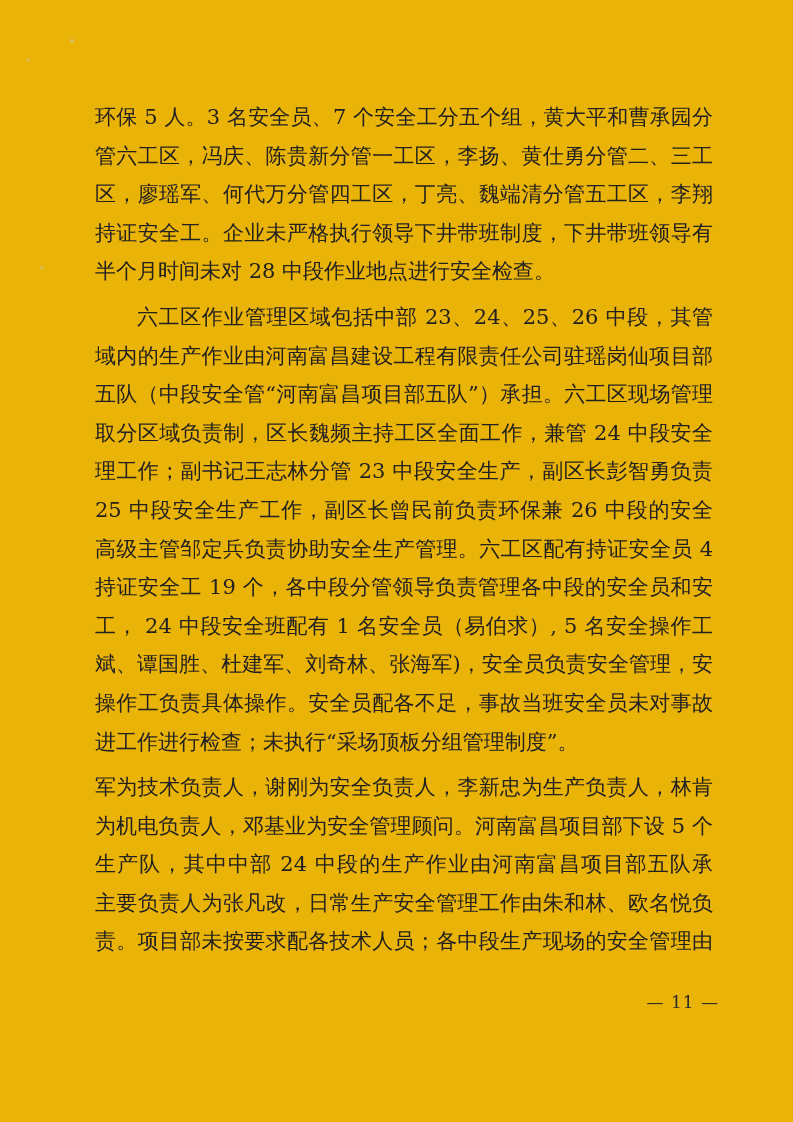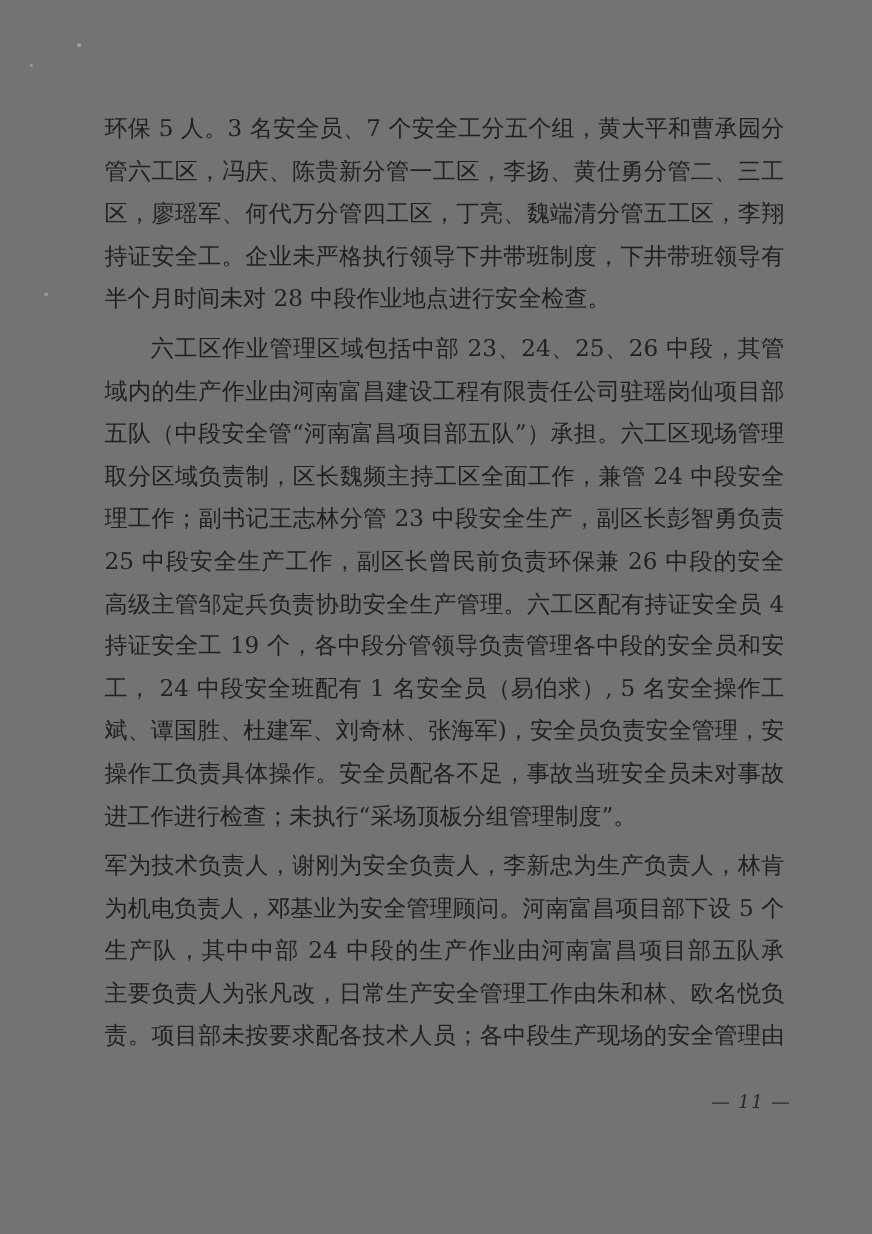--- a/index.html
+++ b/index.html
@@ -7,21 +7,21 @@
     width: 793px;
     height: 1122px;
     background: #ffffff;
     font-family: "DejaVu Serif", "Liberation Serif", serif;
     overflow: hidden;
   }
   .page {
     position: relative;
     width: 793px;
     height: 1122px;
-    background: #737373;
+    background: #eab308;
     color: #1e1e1e;
   }
   .text-block {
     position: absolute;
     left: 95px;
     top: 98px;
     width: 618px;
   }
   .paragraph { margin: 0; }
   .paragraph + .paragraph { margin-top: 7px; }
@@ -42,21 +42,20 @@
     text-align-last: left;
     -moz-text-align-last: left;
   }
   .page-number {
     position: absolute;
     top: 992px;
     right: 74px;
     font-size: 17px;
     letter-spacing: 1px;
     color: #2a2a2a;
-    font-style: italic;
   }
   .speck {
     position: absolute;
     background: #c9c9c9;
     border-radius: 50%;
   }
   .speck-1 { left: 70px; top: 39px; width: 4px; height: 4px; opacity: .5; }
   .speck-2 { left: 27px; top: 58px; width: 3px; height: 3px; opacity: .4; }
   .speck-3 { left: 40px; top: 266px; width: 4px; height: 3px; opacity: .45; }
 </style>

